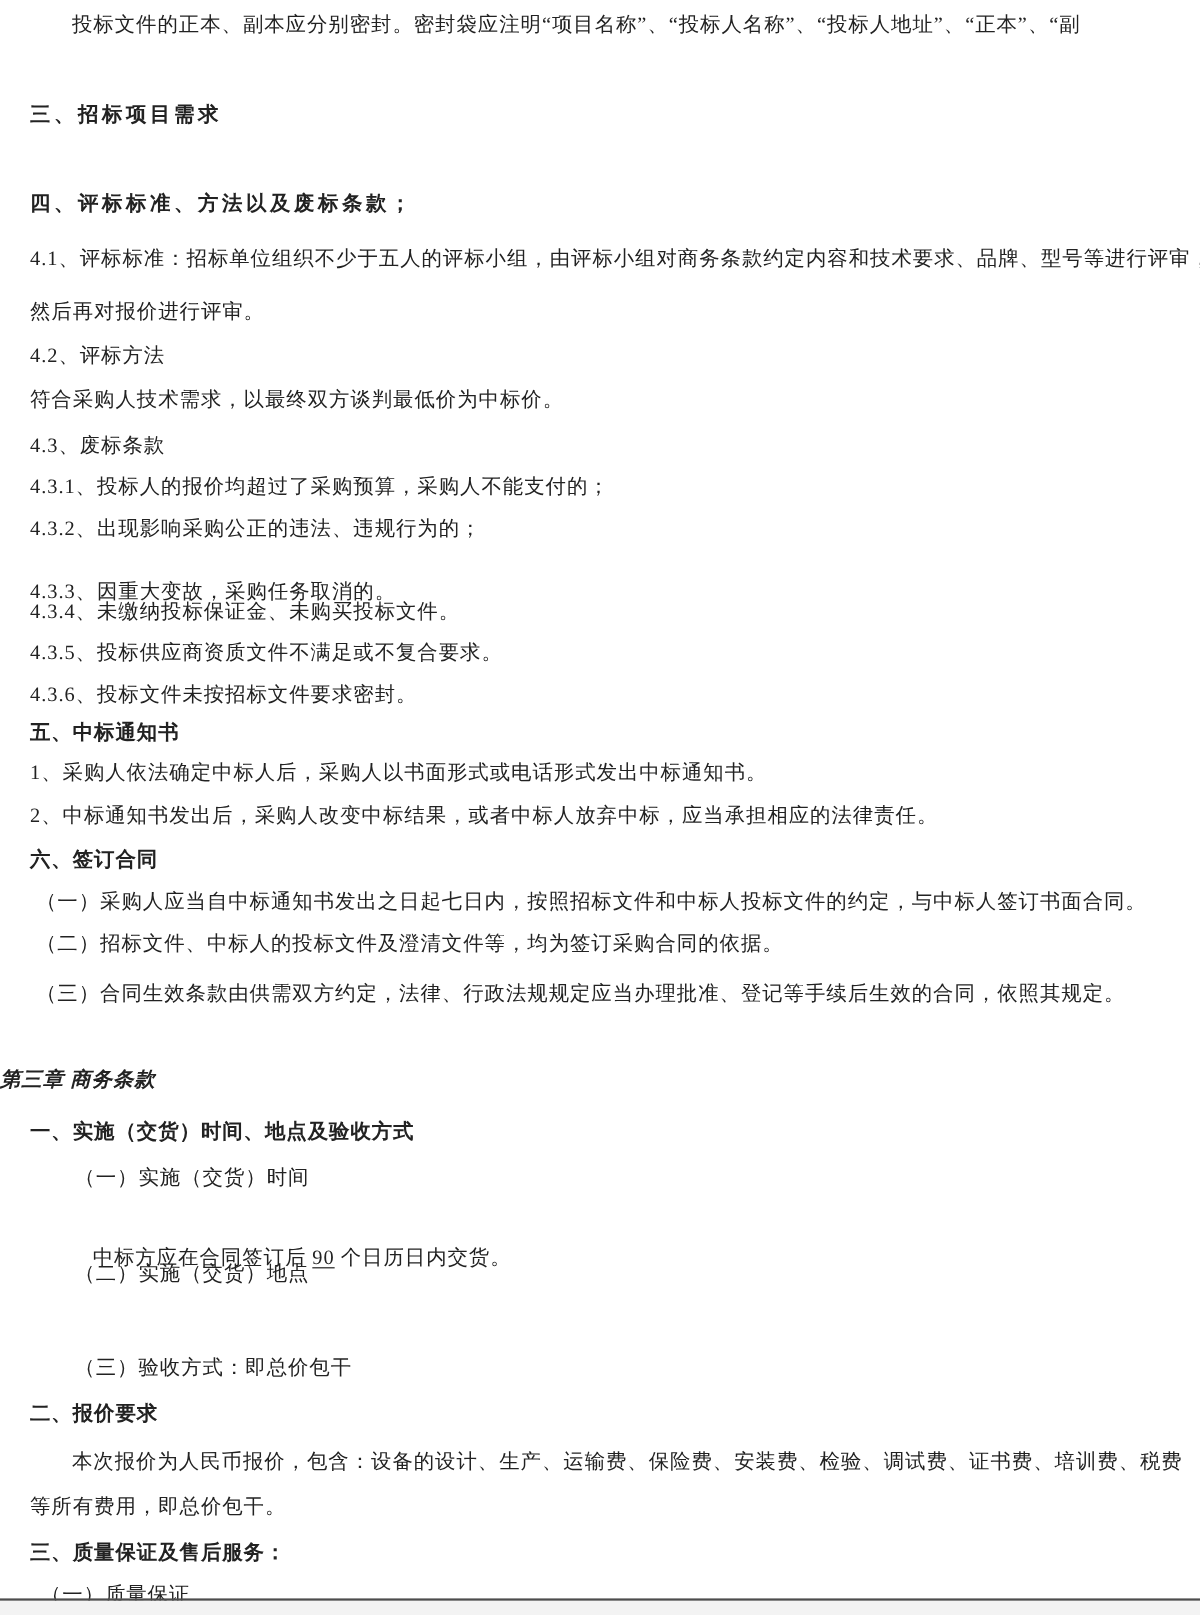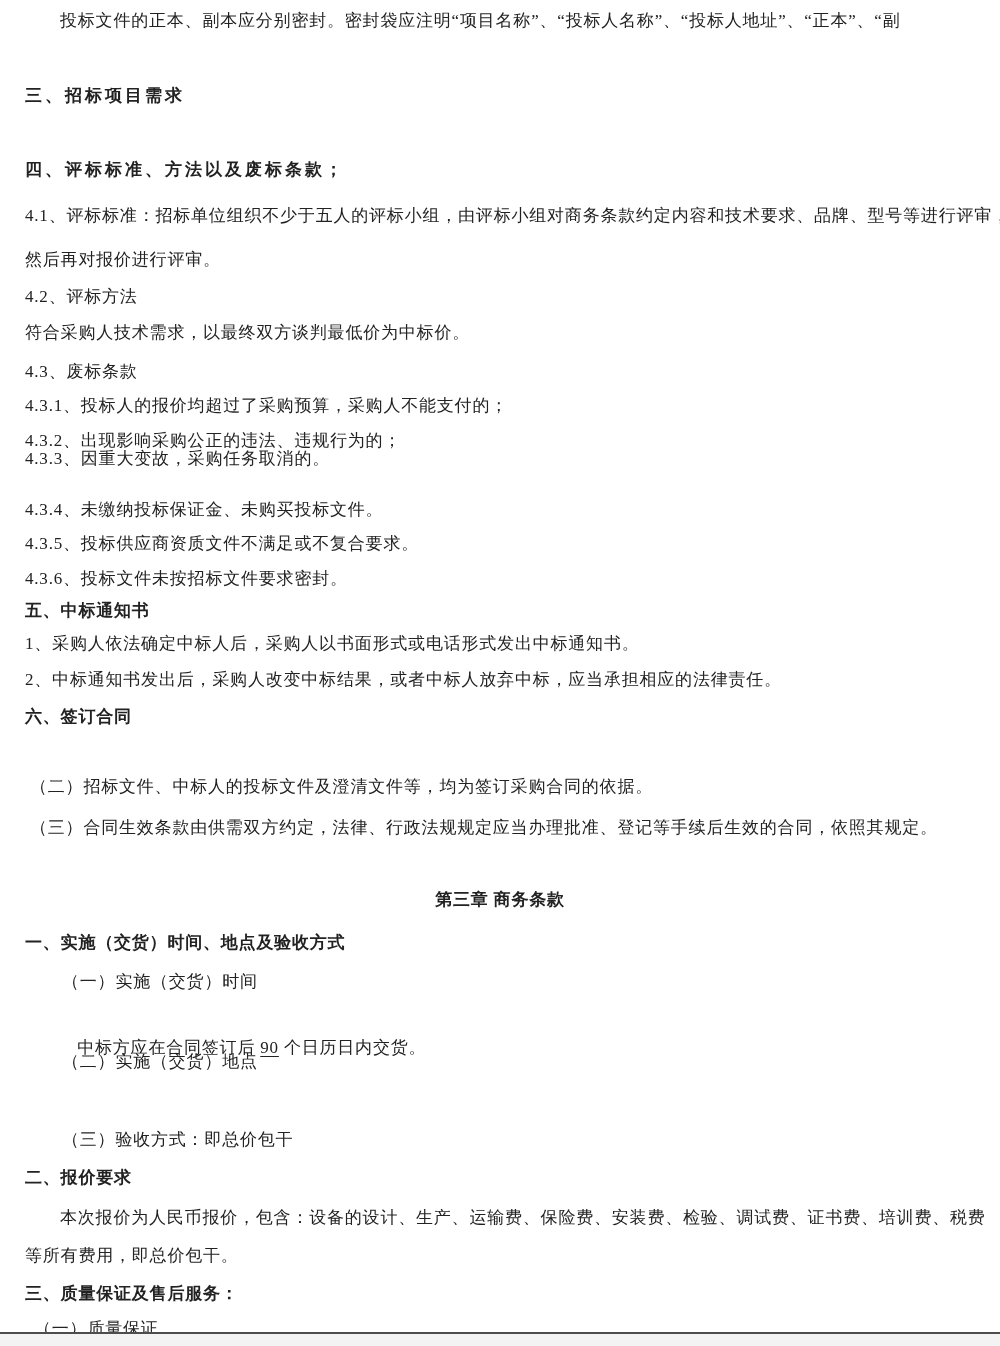--- a/index.html
+++ b/index.html
@@ -22,21 +22,22 @@
     line-height: 25px;
     letter-spacing: 0.8px;
     white-space: pre;
     color: #222222;
   }
   .h  { font-weight: bold; }
   .ls { letter-spacing: 3px; text-align: center; }
   .center {
     left: 0 !important;
     width: 100%;
-    text-align: center;
+    text-align: left;
+    font-style: italic;
   }
   .u {
     text-decoration: underline;
     text-underline-offset: 3px;
   }
   .bottom-rule {
     position: absolute;
     left: 0;
     top: 1332px;
     width: 100%;
@@ -60,28 +61,29 @@
   <div class="ln" style="top:8px;left:60px">投标文件的正本、副本应分别密封。密封袋应注明“项目名称”、“投标人名称”、“投标人地址”、“正本”、“副</div>
   <div class="ln h ls" style="top:83px;left:25px">三、招标项目需求</div>
   <div class="ln h ls" style="top:157px;left:25px">四、评标标准、方法以及废标条款；</div>
   <div class="ln" style="top:203px;left:25px">4.1、评标标准：招标单位组织不少于五人的评标小组，由评标小组对商务条款约定内容和技术要求、品牌、型号等进行评审，</div>
   <div class="ln" style="top:247px;left:25px">然后再对报价进行评审。</div>
   <div class="ln" style="top:284px;left:25px">4.2、评标方法</div>
   <div class="ln" style="top:320px;left:25px">符合采购人技术需求，以最终双方谈判最低价为中标价。</div>
   <div class="ln" style="top:359px;left:25px">4.3、废标条款</div>
   <div class="ln" style="top:393px;left:25px">4.3.1、投标人的报价均超过了采购预算，采购人不能支付的；</div>
   <div class="ln" style="top:428px;left:25px">4.3.2、出现影响采购公正的违法、违规行为的；</div>
-  <div class="ln" style="top:446px;left:25px">4.3.3、因重大变故，采购任务取消的。</div>
+  <div class="ln" style="top:480px;left:25px">4.3.3、因重大变故，采购任务取消的。</div>
   <div class="ln" style="top:497px;left:25px">4.3.4、未缴纳投标保证金、未购买投标文件。</div>
   <div class="ln" style="top:531px;left:25px">4.3.5、投标供应商资质文件不满足或不复合要求。</div>
   <div class="ln" style="top:566px;left:25px">4.3.6、投标文件未按招标文件要求密封。</div>
   <div class="ln h" style="top:598px;left:25px">五、中标通知书</div>
   <div class="ln" style="top:631px;left:25px">1、采购人依法确定中标人后，采购人以书面形式或电话形式发出中标通知书。</div>
   <div class="ln" style="top:667px;left:25px">2、中标通知书发出后，采购人改变中标结果，或者中标人放弃中标，应当承担相应的法律责任。</div>
   <div class="ln h" style="top:704px;left:25px">六、签订合同</div>
+  <div class="ln" style="top:739px;left:30px">（一）采购人应当自中标通知书发出之日起七日内，按照招标文件和中标人投标文件的约定，与中标人签订书面合同。</div>
   <div class="ln" style="top:774px;left:30px">（二）招标文件、中标人的投标文件及澄清文件等，均为签订采购合同的依据。</div>
   <div class="ln" style="top:815px;left:30px">（三）合同生效条款由供需双方约定，法律、行政法规规定应当办理批准、登记等手续后生效的合同，依照其规定。</div>
 
   <div class="ln h center" style="top:887px">第三章 商务条款</div>
 
   <div class="ln h" style="top:930px;left:25px">一、实施（交货）时间、地点及验收方式</div>
   <div class="ln" style="top:969px;left:62px">（一）实施（交货）时间</div>
   <div class="ln" style="top:1010px;left:57px">
     <span>中标方应在合同签订后 </span><span class="u">90</span><span> 个日历日内交货。</span>
   </div>

